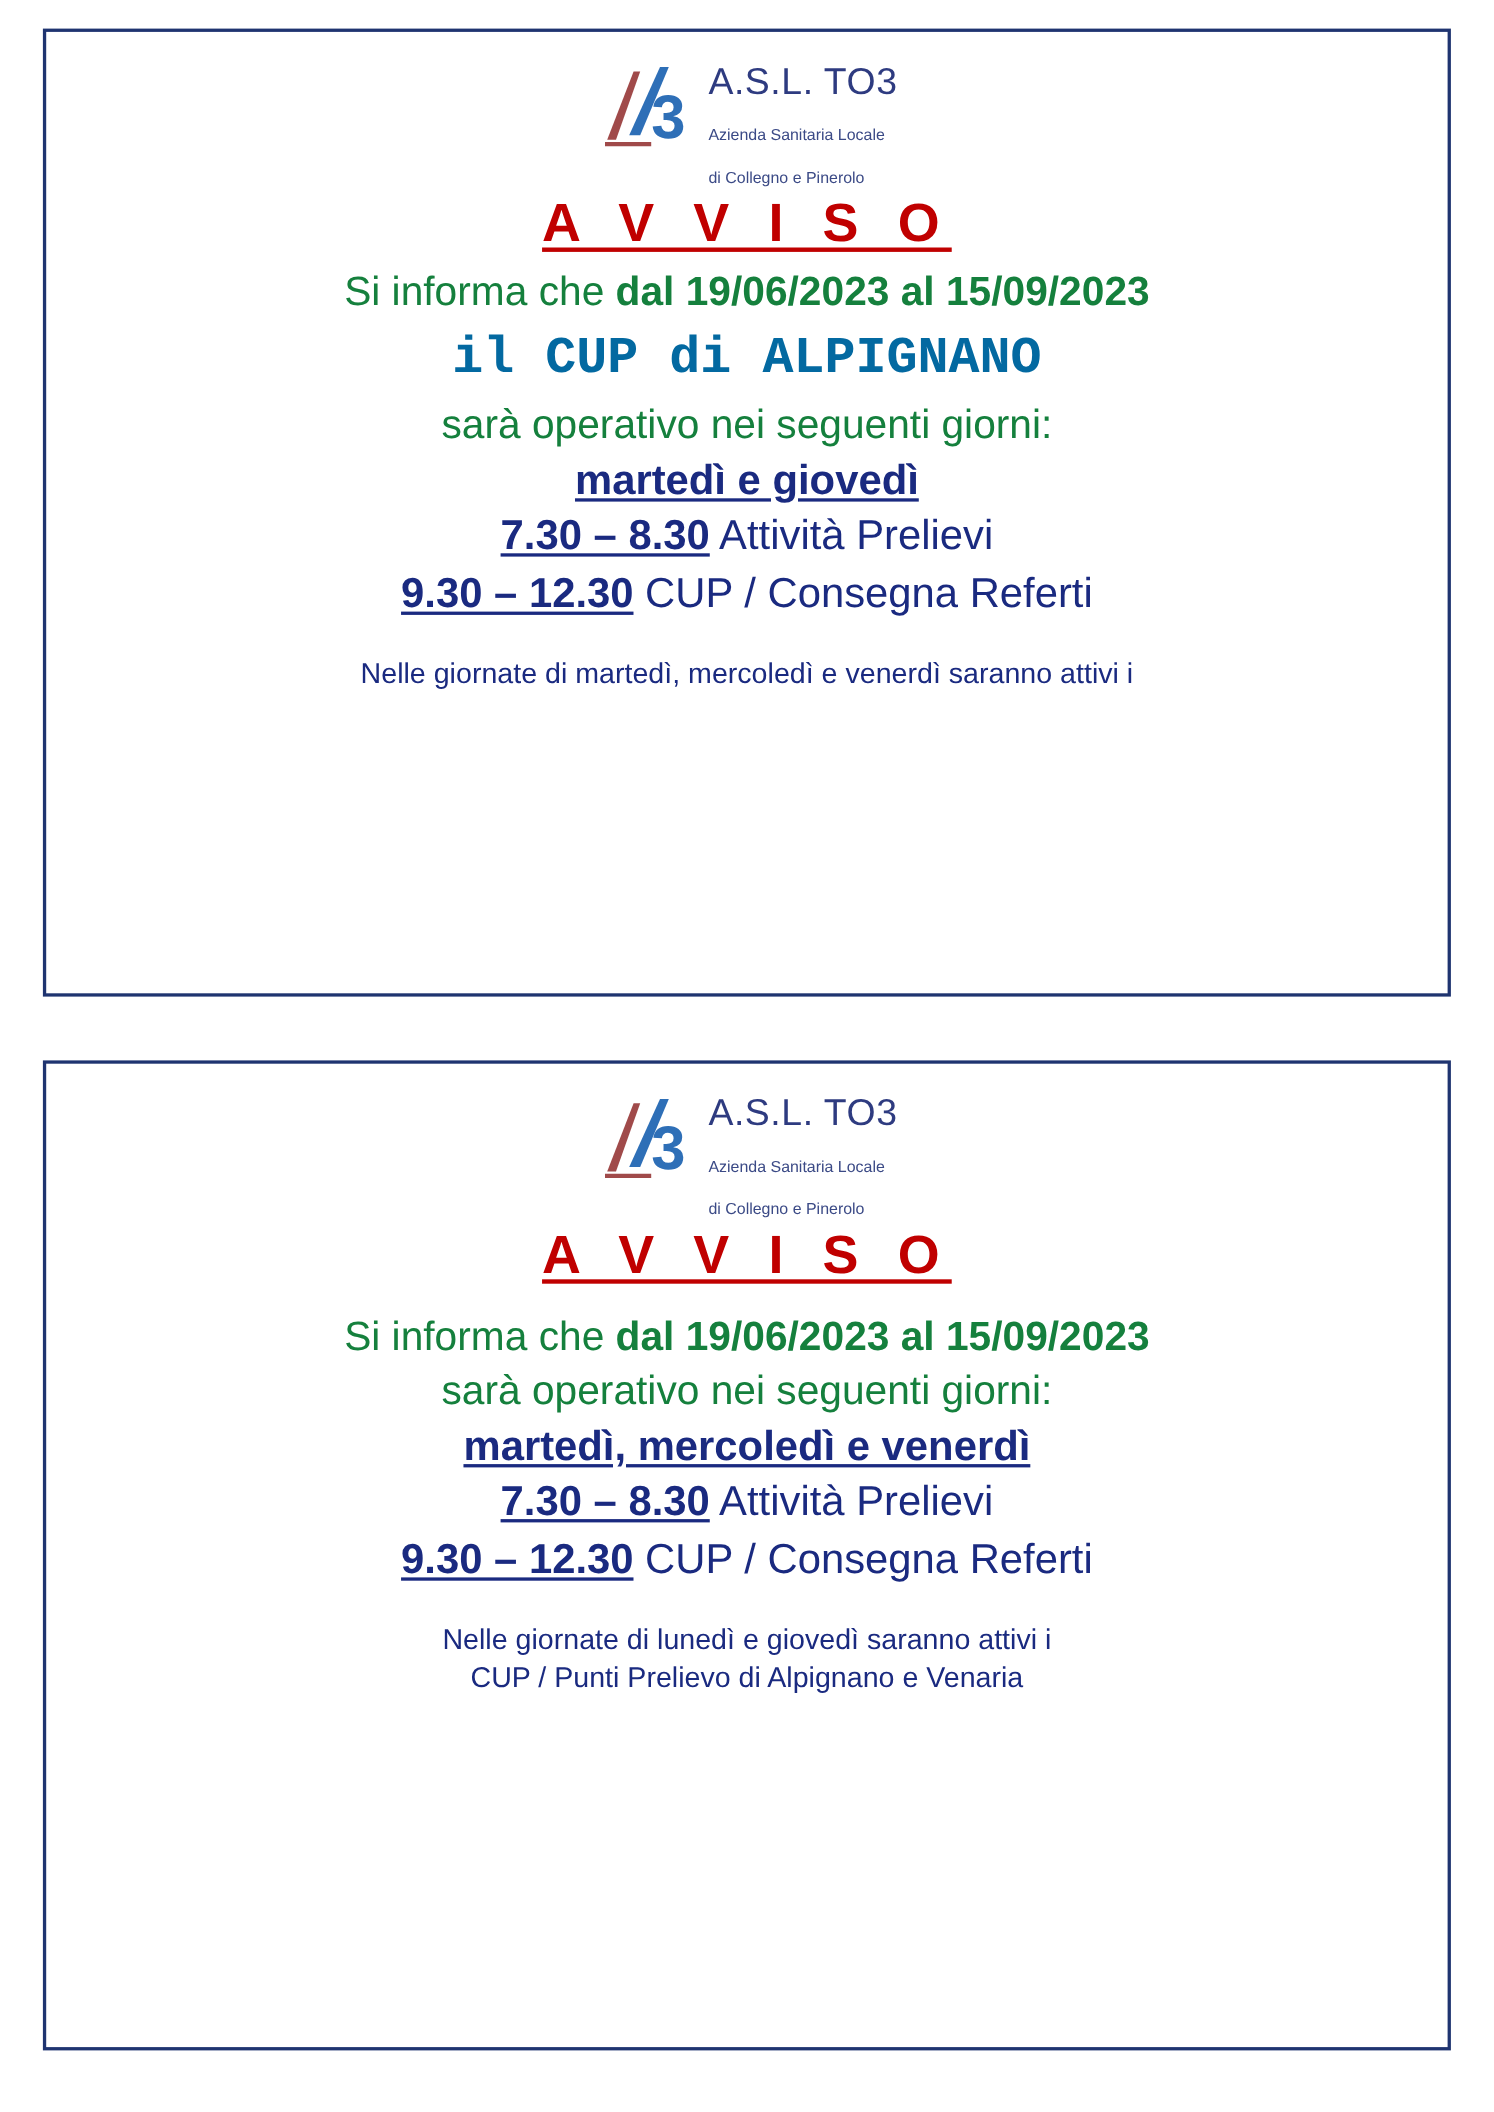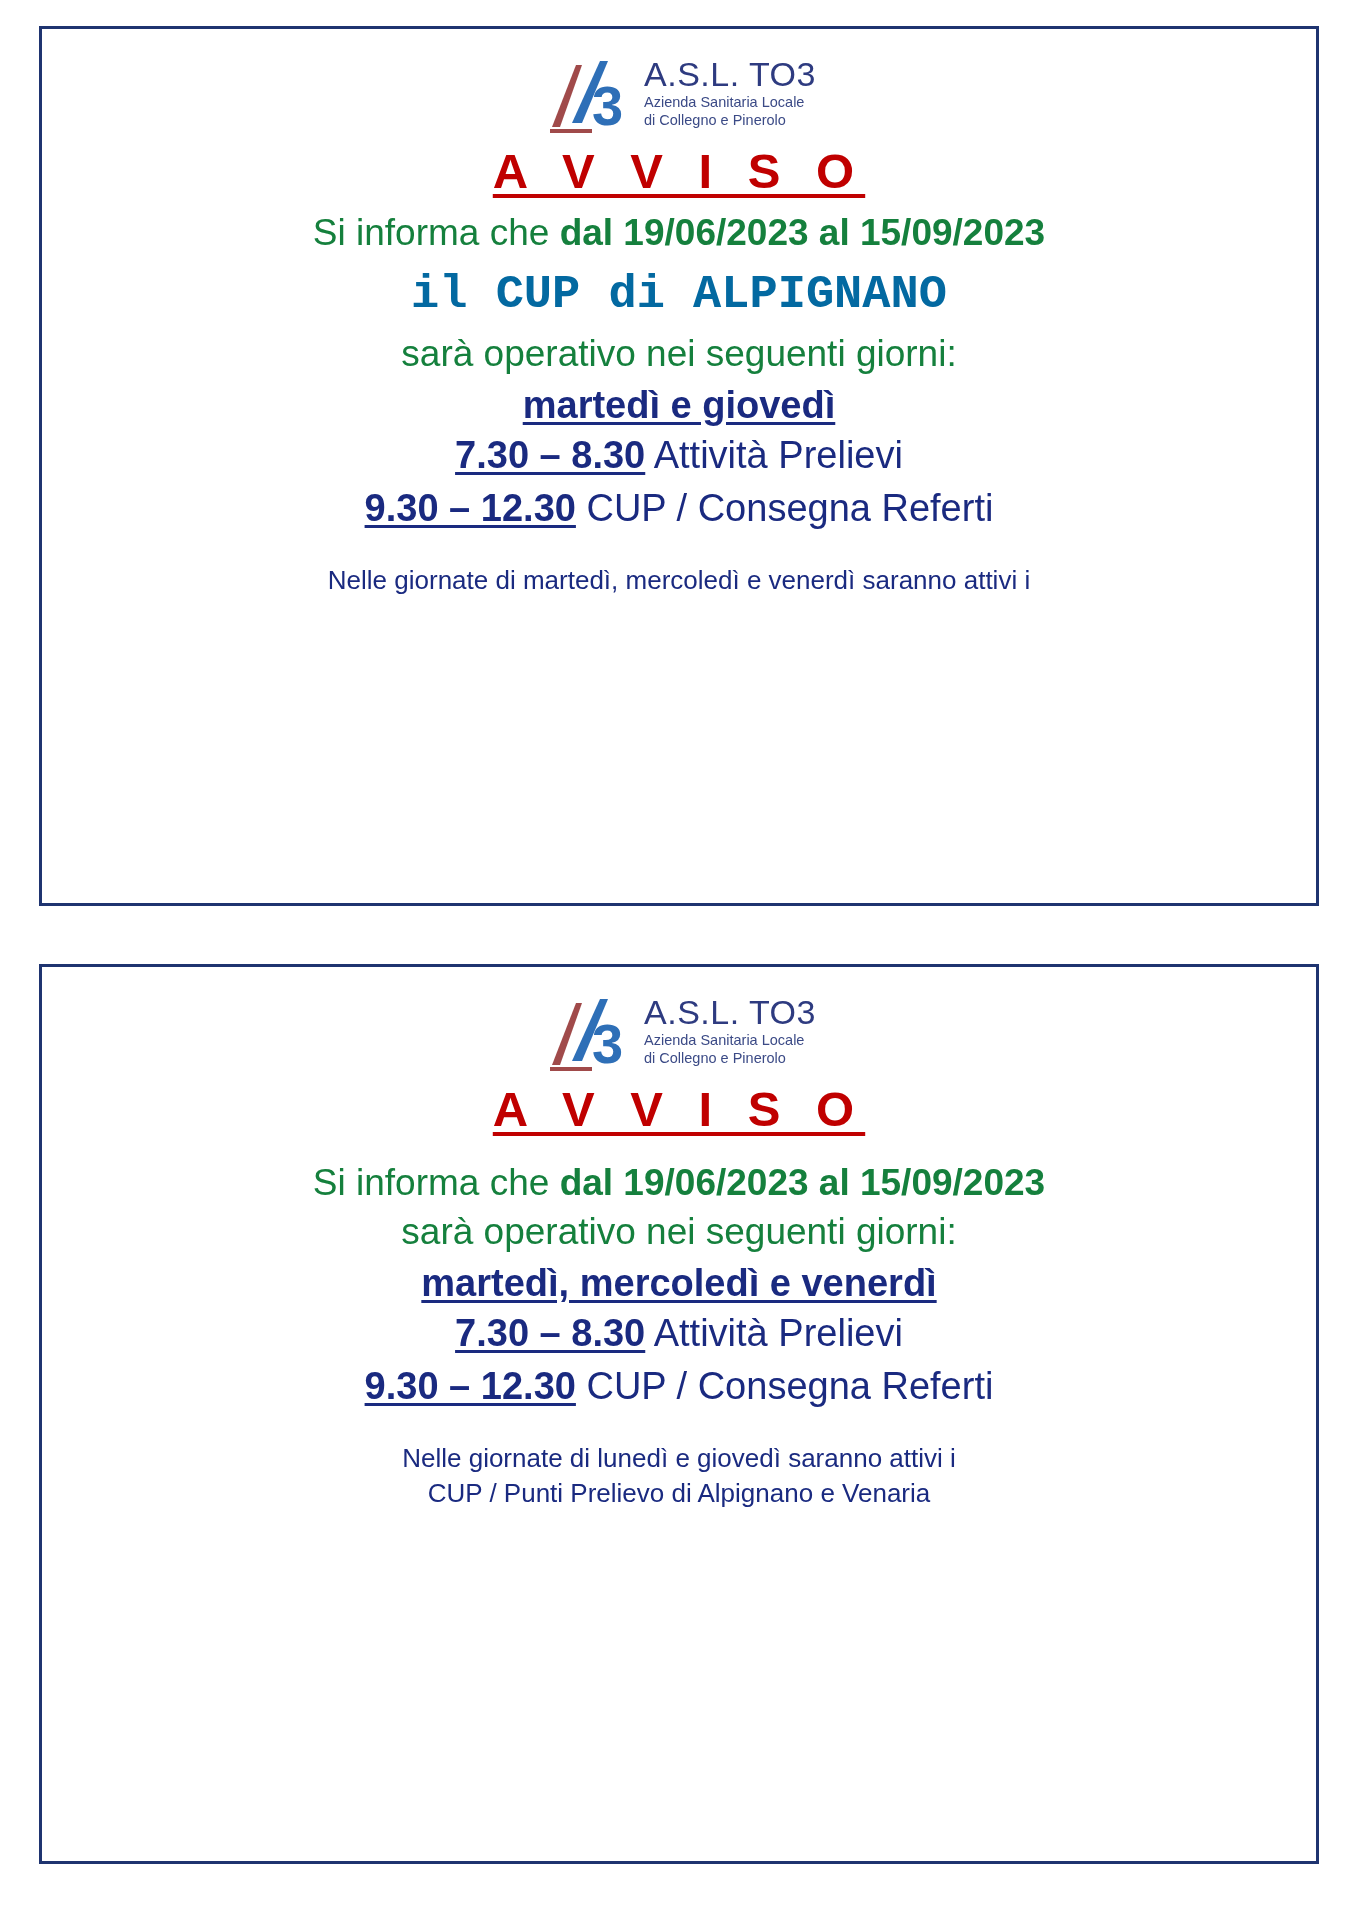--- a/index.html
+++ b/index.html
@@ -59,21 +59,21 @@
     color: #2e3b80;
     letter-spacing: 0.5px;
     line-height: 1.05;
     font-family: "Liberation Sans", sans-serif;
     text-align: center;
   }
   .logo-sub {
     font-size: 14.5px;
     color: #3b4a86;
     line-height: 1.25;
-    margin-top: 0;
+    margin-top: 21px;
     font-family: "Liberation Sans", sans-serif;
   }
 
   .avviso {
     color: #c00000;
     font-weight: bold;
     font-size: 49px;
     letter-spacing: 11px;
     text-decoration: underline;
     text-underline-offset: 6px;

